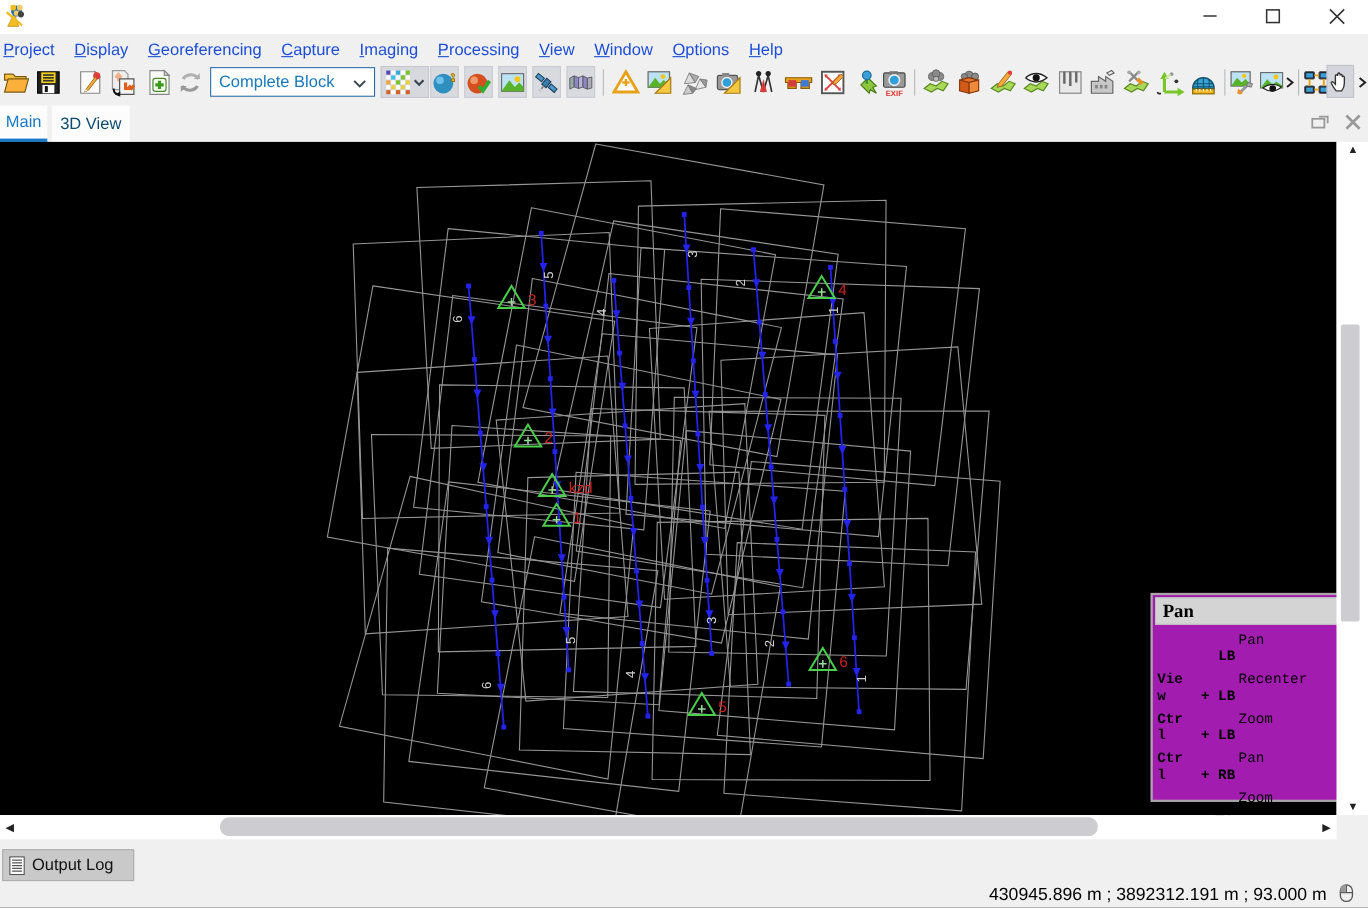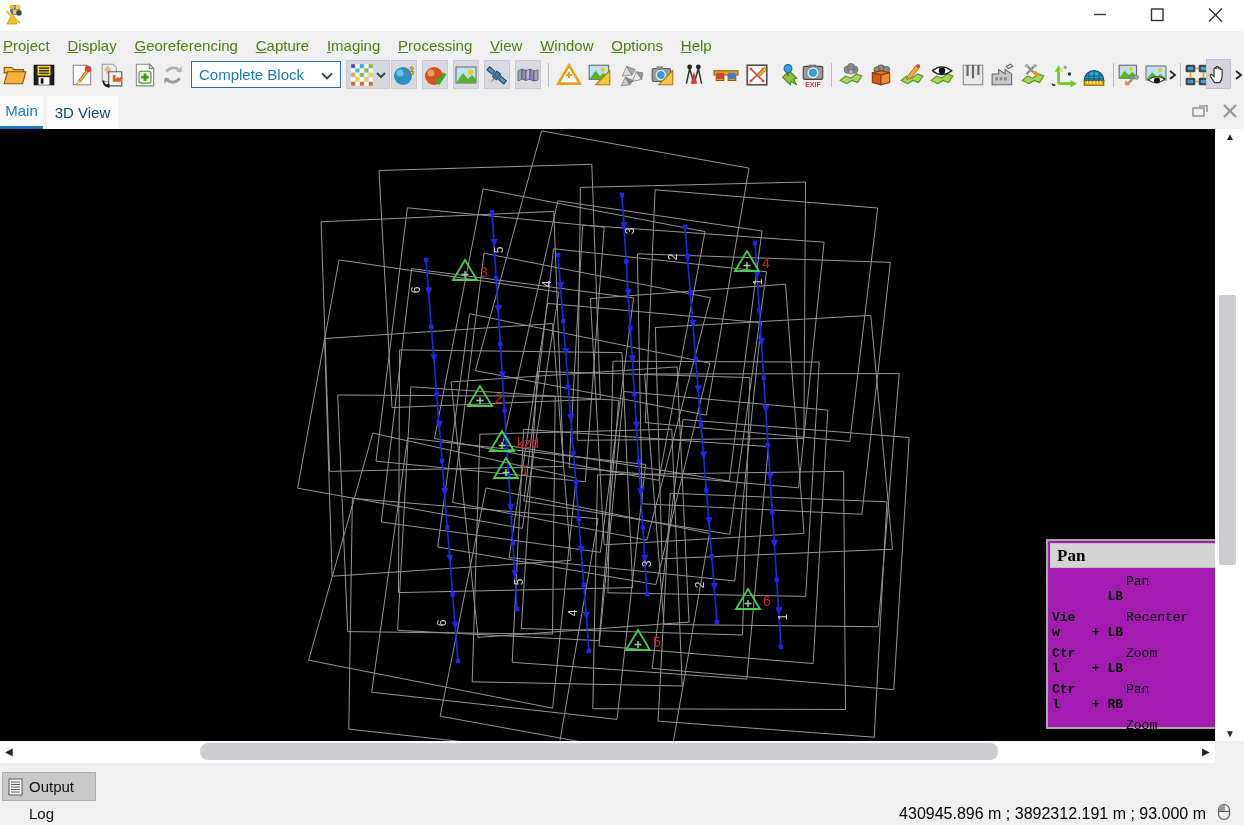--- a/index.html
+++ b/index.html
@@ -1,19 +1,19 @@
 <!DOCTYPE html>
 <html><head><meta charset="utf-8"><style>
 * { margin:0; padding:0; box-sizing:border-box; }
 html,body { width:1244px; height:825px; overflow:hidden; background:#f0f0f0;
   font-family:"Liberation Sans",sans-serif; }
 #titlebar { position:absolute; left:0; top:0; width:1244px; height:31px; background:#fff; }
 #titlebar .txt { position:absolute; left:29px; top:4px; font-size:16.5px; color:#111; }
 #menubar { position:absolute; left:0; top:31px; width:1244px; height:29px; background:#f0f0f0;
-  font-size:15px; color:#4d7c0f; padding-left:3px; }
+  font-size:15px; color:#1d4ed8; padding-left:3px; }
 .mi { display:inline-block; margin-right:17.8px; line-height:29px; }
 #toolbar { position:absolute; left:0; top:0; width:1244px; height:93px; }
 .tbi { position:absolute; display:flex; align-items:center; justify-content:center; }
 .sep { position:absolute; top:63px; width:1px; height:24px; background:#b8b8b8; }
 #combo { position:absolute; left:191px; top:61px; width:150px; height:27px; border:1px solid #2b6da8;
   background:#fff; color:#1779b8; font-size:15px; line-height:25px; padding-left:7px; }
 #tabstrip { position:absolute; left:0; top:93px; width:1244px; height:36px; background:#f0f0f0; }
 .tab { position:absolute; top:3px; height:33px; background:#fcfcfc; font-size:15px; text-align:center; }
 #tab1 { left:0; width:43px; color:#1779c8; line-height:30px; border-bottom:3px solid #1779c8; }
 #tab2 { left:47px; width:71px; color:#0c4a6e; line-height:33px; }
@@ -26,21 +26,21 @@
   padding:2px 0 0 6px; }
 .prow { display:flex; margin:6px 2px 0 4px; font-size:13px; color:#000; line-height:15px; }
 .pc1 { width:30px; font-weight:bold; word-break:break-all; }
 .pc2 { width:44px; font-weight:bold; text-align:right; padding-right:3px; white-space:nowrap;margin-top:15px; }
 .pc3 { flex:1; }
 #vscroll { position:absolute; left:1215px; top:129px; width:29px; height:612px; background:#fff; }
 #vthumb { position:absolute; left:4px; top:166px; width:17px; height:270px; background:#cdcdd1; border-radius:2px; }
 #hscroll { position:absolute; left:0; top:741px; width:1215px; height:22px; background:#fff; }
 #hthumb { position:absolute; left:200px; top:2px; width:798px; height:17px; background:#cdcdd1; border-radius:8px; }
 .sarrow { position:absolute; font-size:10px; color:#222; }
-#outlog { position:absolute; left:2px; top:772px; width:94px; height:29px; background:#c9c9c9;
+#outlog { position:absolute; left:2px; top:772px; width:120px; height:29px; background:#c9c9c9;
   border:1px solid #adadad; font-size:15px; color:#111; line-height:27px; padding-left:26px; }
 #status { position:absolute; right:38px; top:805px; font-size:16px; color:#000000; }
 </style></head>
 <body>
 <div id="titlebar">
   <svg width="22" height="24" viewBox="0 0 22 24" style="position:absolute;left:4px;top:3px">
     <path d="M3 21 L9 9 L13 21 Z" fill="#f2bc23" stroke="#b8860b" stroke-width="0.6"></path>
     <path d="M2 8 L16 20" stroke="#f2bc23" stroke-width="2.2"></path>
     <circle cx="11" cy="7" r="5" fill="#2a6fae"></circle>
     <circle cx="8" cy="4" r="2.6" fill="#f2bc23"></circle>

